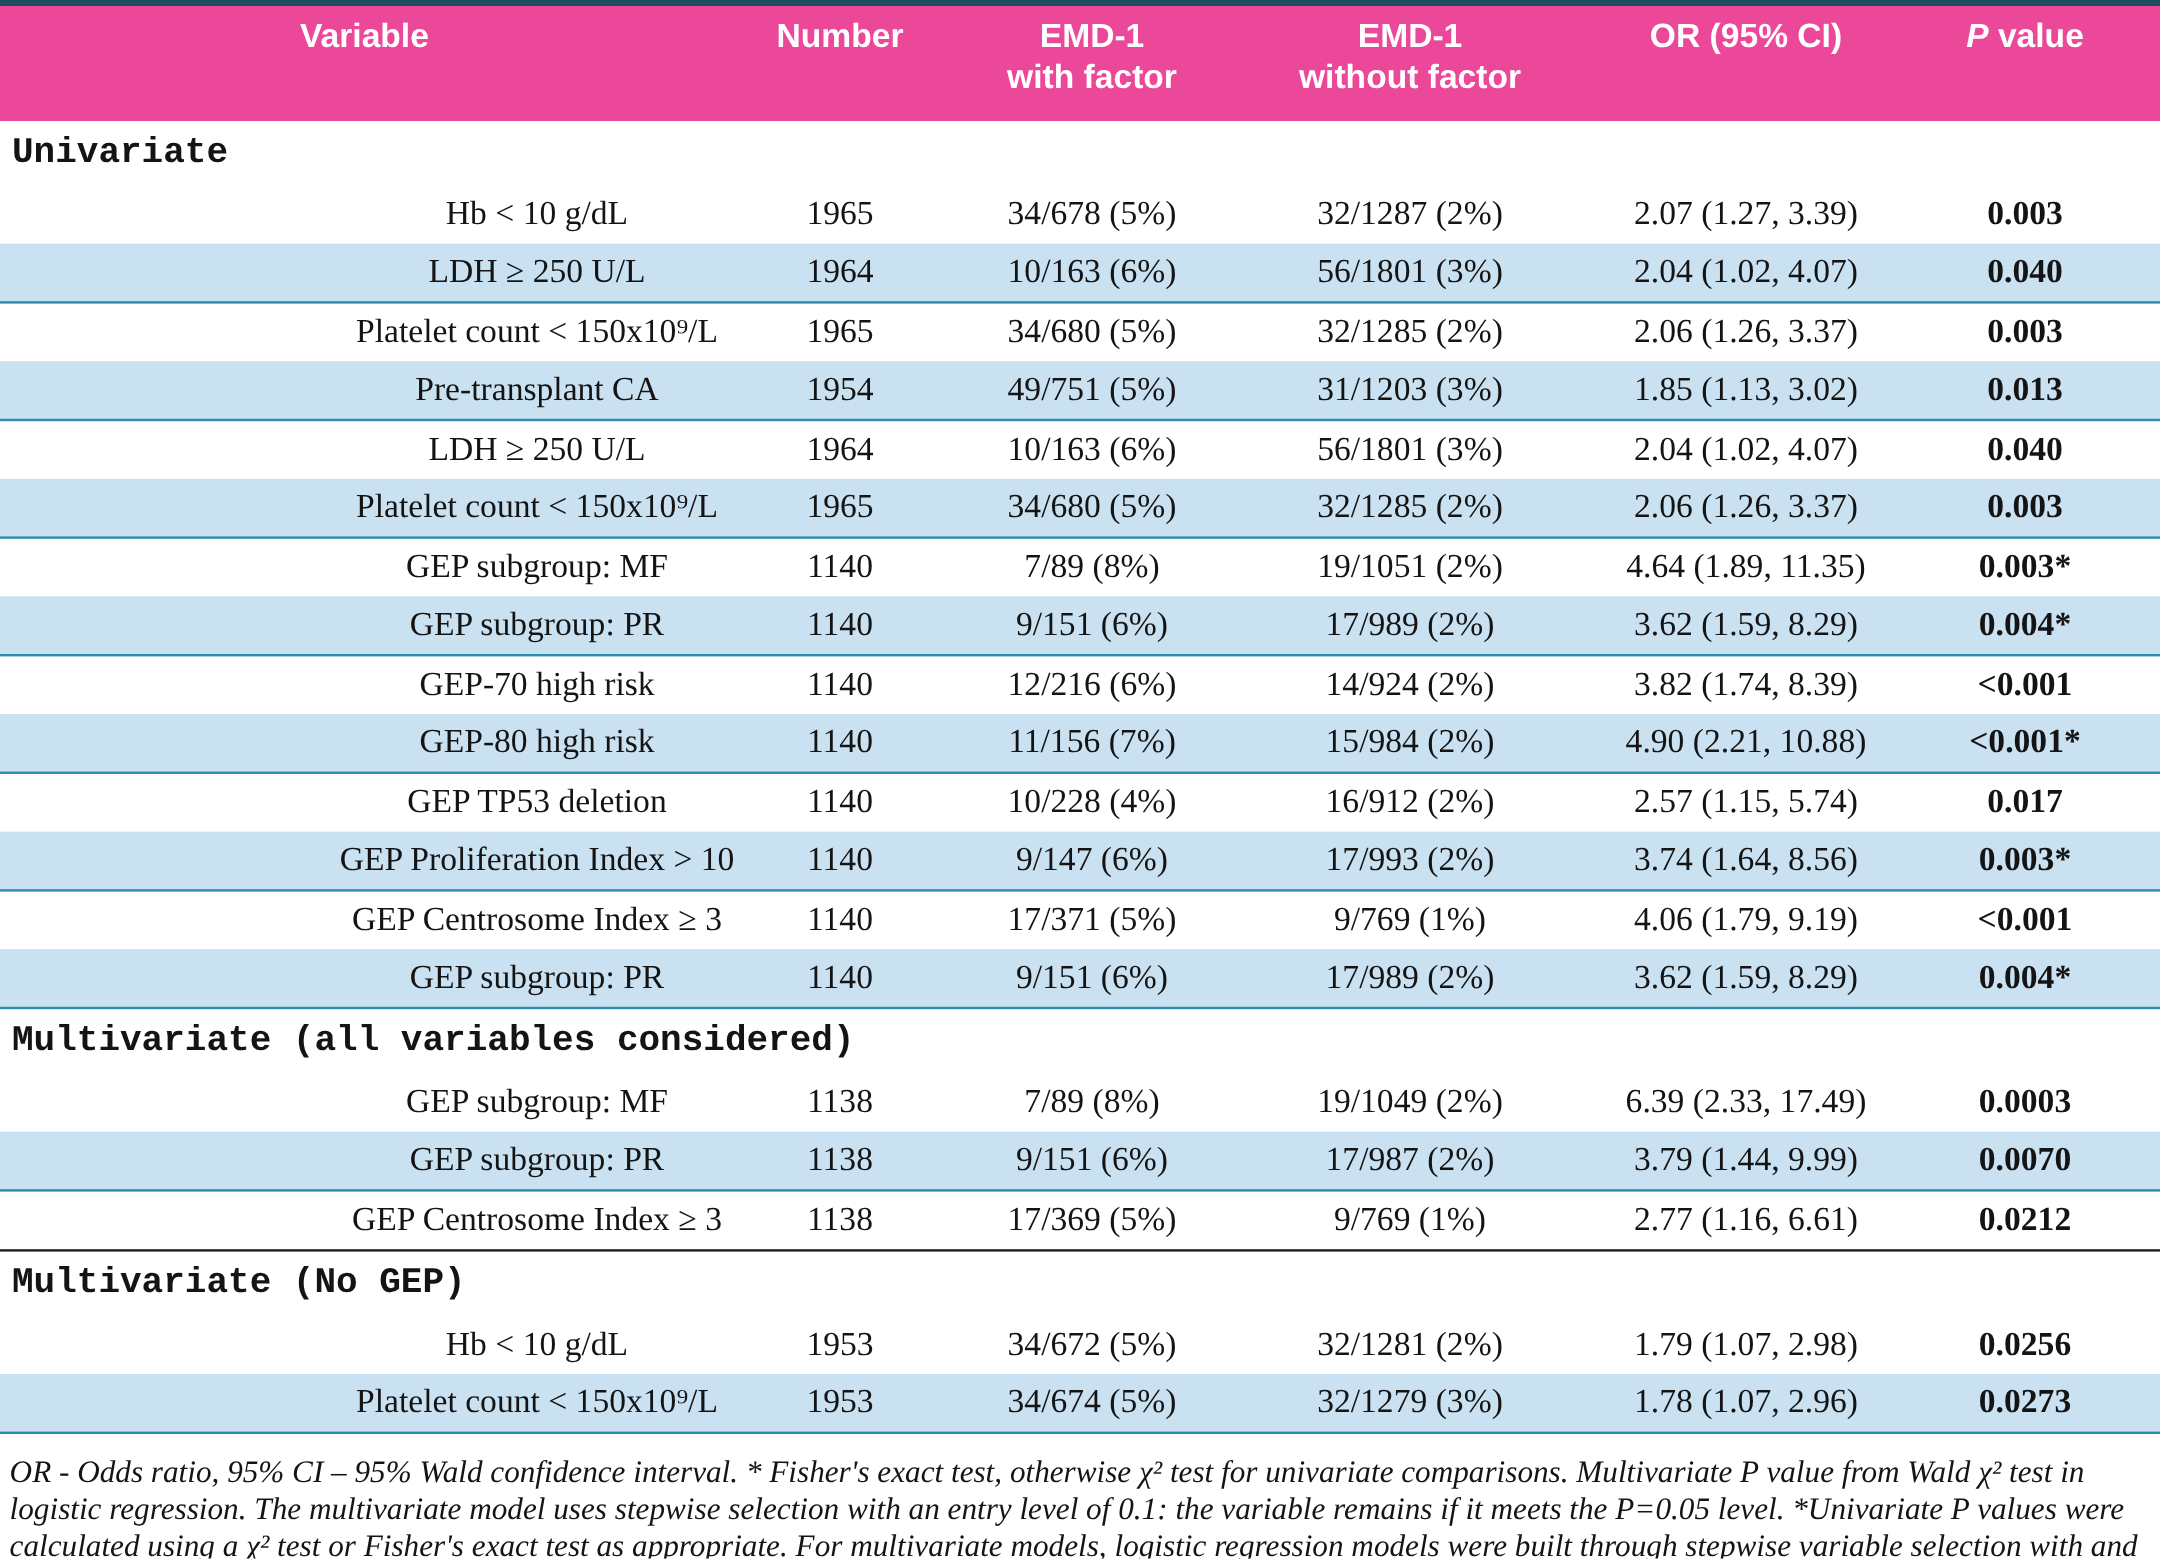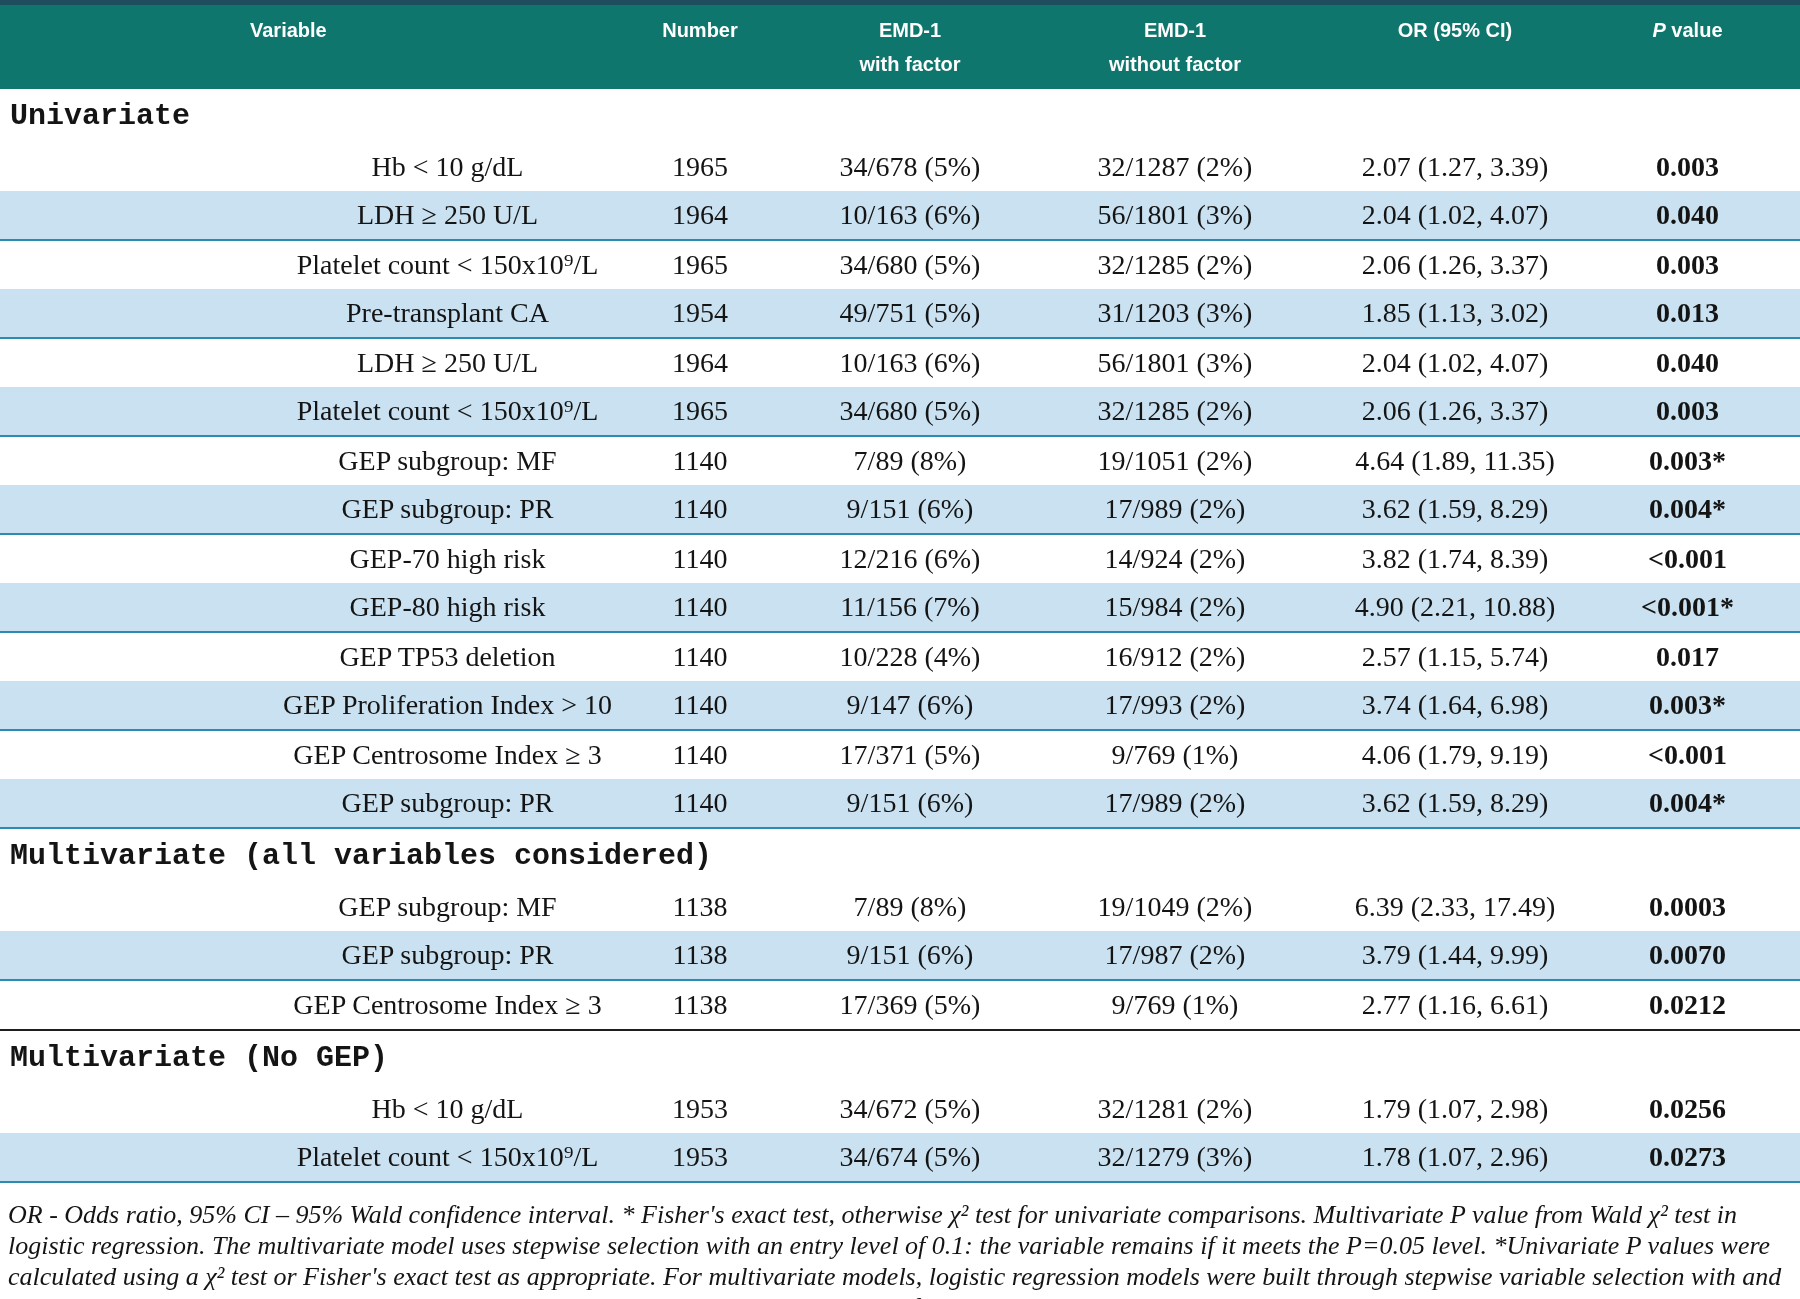--- a/index.html
+++ b/index.html
@@ -20,29 +20,29 @@
     height: 5px;
     width: 100%;
     background: #1e4d5d;
   }
   table.results {
     border-collapse: collapse;
     width: 1800px;
     table-layout: fixed;
   }
   thead th {
-    background: #0f766e;
+    background: #ec4899;
     color: #ffffff;
     font-family: "Liberation Sans", "DejaVu Sans", sans-serif;
     font-weight: bold;
-    font-size: 20px;
+    font-size: 28px;
     line-height: 34px;
     height: 76px;
     vertical-align: top;
-    padding: 8px 0 0 0;
+    padding: 8px 0 12px 0;
     text-align: center;
   }
   thead th.col-variable {
     text-align: left;
     padding-left: 250px;
   }
   thead th.col-p {
     padding-right: 45px;
   }
   tbody td {
@@ -214,21 +214,21 @@
           <td class="c2">10/228 (4%)</td>
           <td class="c3">16/912 (2%)</td>
           <td class="c4">2.57 (1.15, 5.74)</td>
           <td class="c5">0.017</td>
         </tr>
         <tr class="data-row blue">
           <td class="c0">GEP Proliferation Index &gt; 10</td>
           <td class="c1">1140</td>
           <td class="c2">9/147 (6%)</td>
           <td class="c3">17/993 (2%)</td>
-          <td class="c4">3.74 (1.64, 6.98)</td>
+          <td class="c4">3.74 (1.64, 8.56)</td>
           <td class="c5">0.003*</td>
         </tr>
         <tr class="data-row">
           <td class="c0">GEP Centrosome Index ≥ 3</td>
           <td class="c1">1140</td>
           <td class="c2">17/371 (5%)</td>
           <td class="c3">9/769 (1%)</td>
           <td class="c4">4.06 (1.79, 9.19)</td>
           <td class="c5">&lt;0.001</td>
         </tr>

